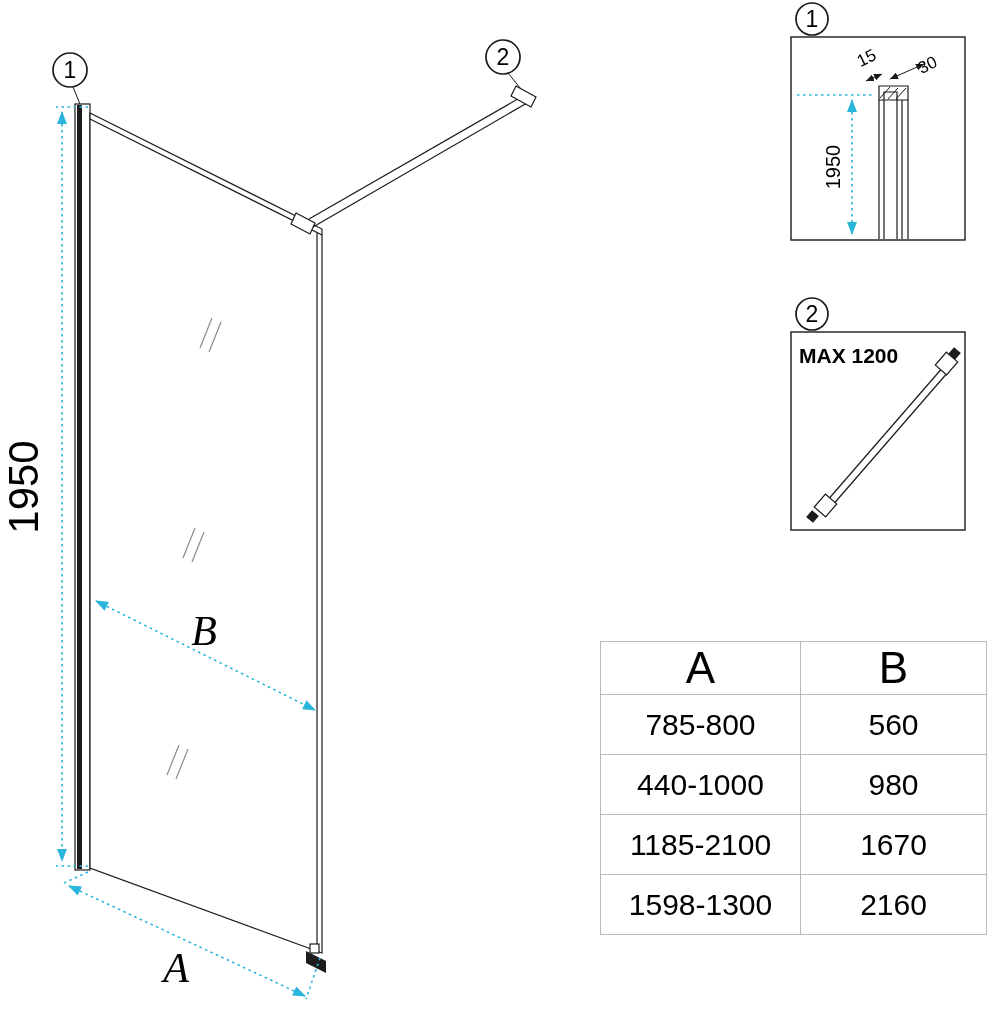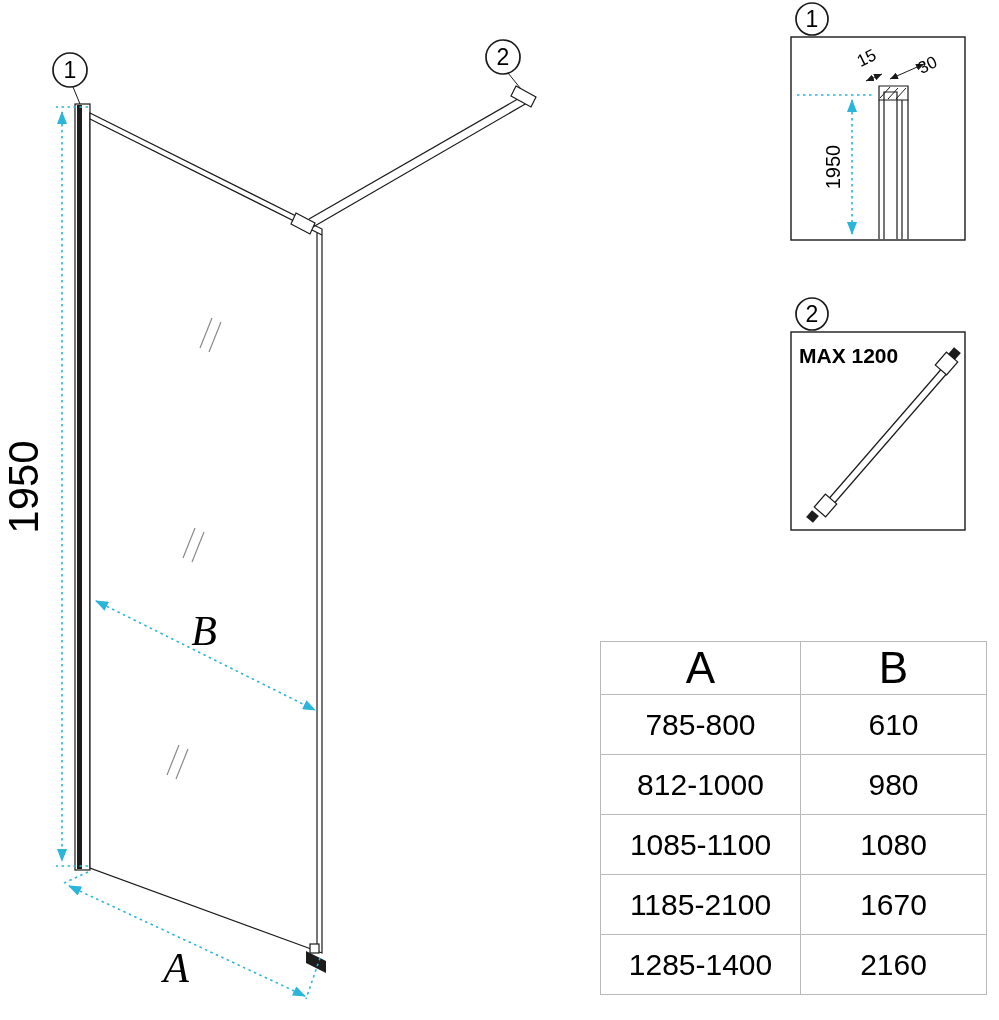--- a/index.html
+++ b/index.html
@@ -200,34 +200,30 @@
     </colgroup>
     <thead>
       <tr>
         <th>A</th>
         <th>B</th>
       </tr>
     </thead>
     <tbody>
       <tr>
         <td>785-800</td>
-        <td>610</td>
-      </tr>
-      <tr>
-        <td>812-1000</td>
+        <td>560</td>
+      </tr>
+      <tr>
+        <td>440-1000</td>
         <td>980</td>
-      </tr>
-      <tr>
-        <td>1085-1100</td>
-        <td>1080</td>
       </tr>
       <tr>
         <td>1185-2100</td>
         <td>1670</td>
       </tr>
       <tr>
-        <td>1285-1400</td>
+        <td>1598-1300</td>
         <td>2160</td>
       </tr>
     </tbody>
   </table>
 
 </div>
 
 </body></html>

